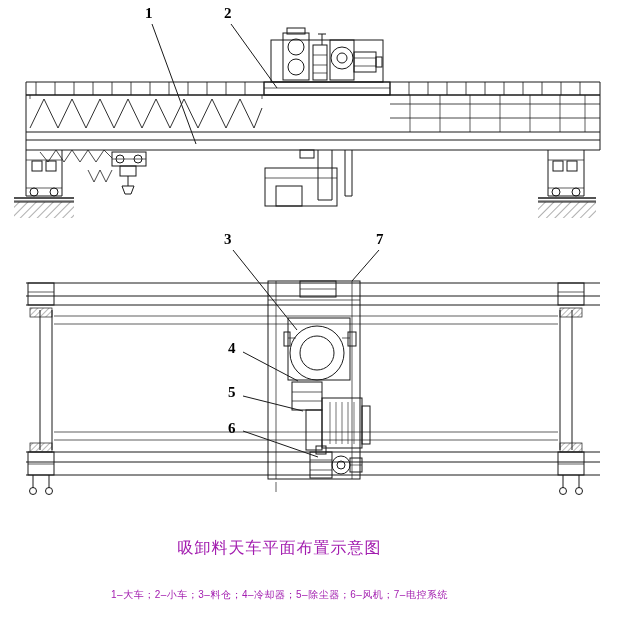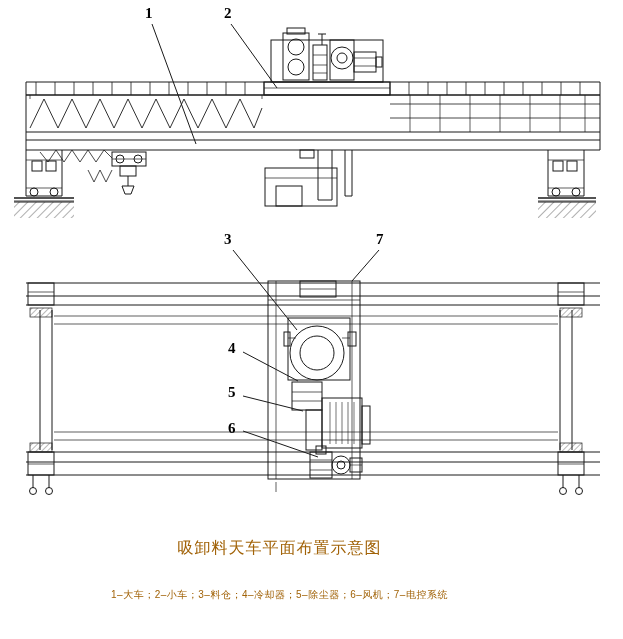--- a/index.html
+++ b/index.html
@@ -36,21 +36,21 @@
     font-size: 15px;
     color: #000;
     line-height: 1;
   }
   .caption {
     position: absolute;
     left: 0;
     width: 559px;
     text-align: center;
     font-family: "Liberation Sans", sans-serif;
-    color: #a16207;
+    color: #a21caf;
   }
   #figure-title {
     top: 538px;
     font-size: 16px;
     letter-spacing: 1px;
   }
   #legend-text {
     top: 588px;
     font-size: 10px;
     letter-spacing: 0.5px;

